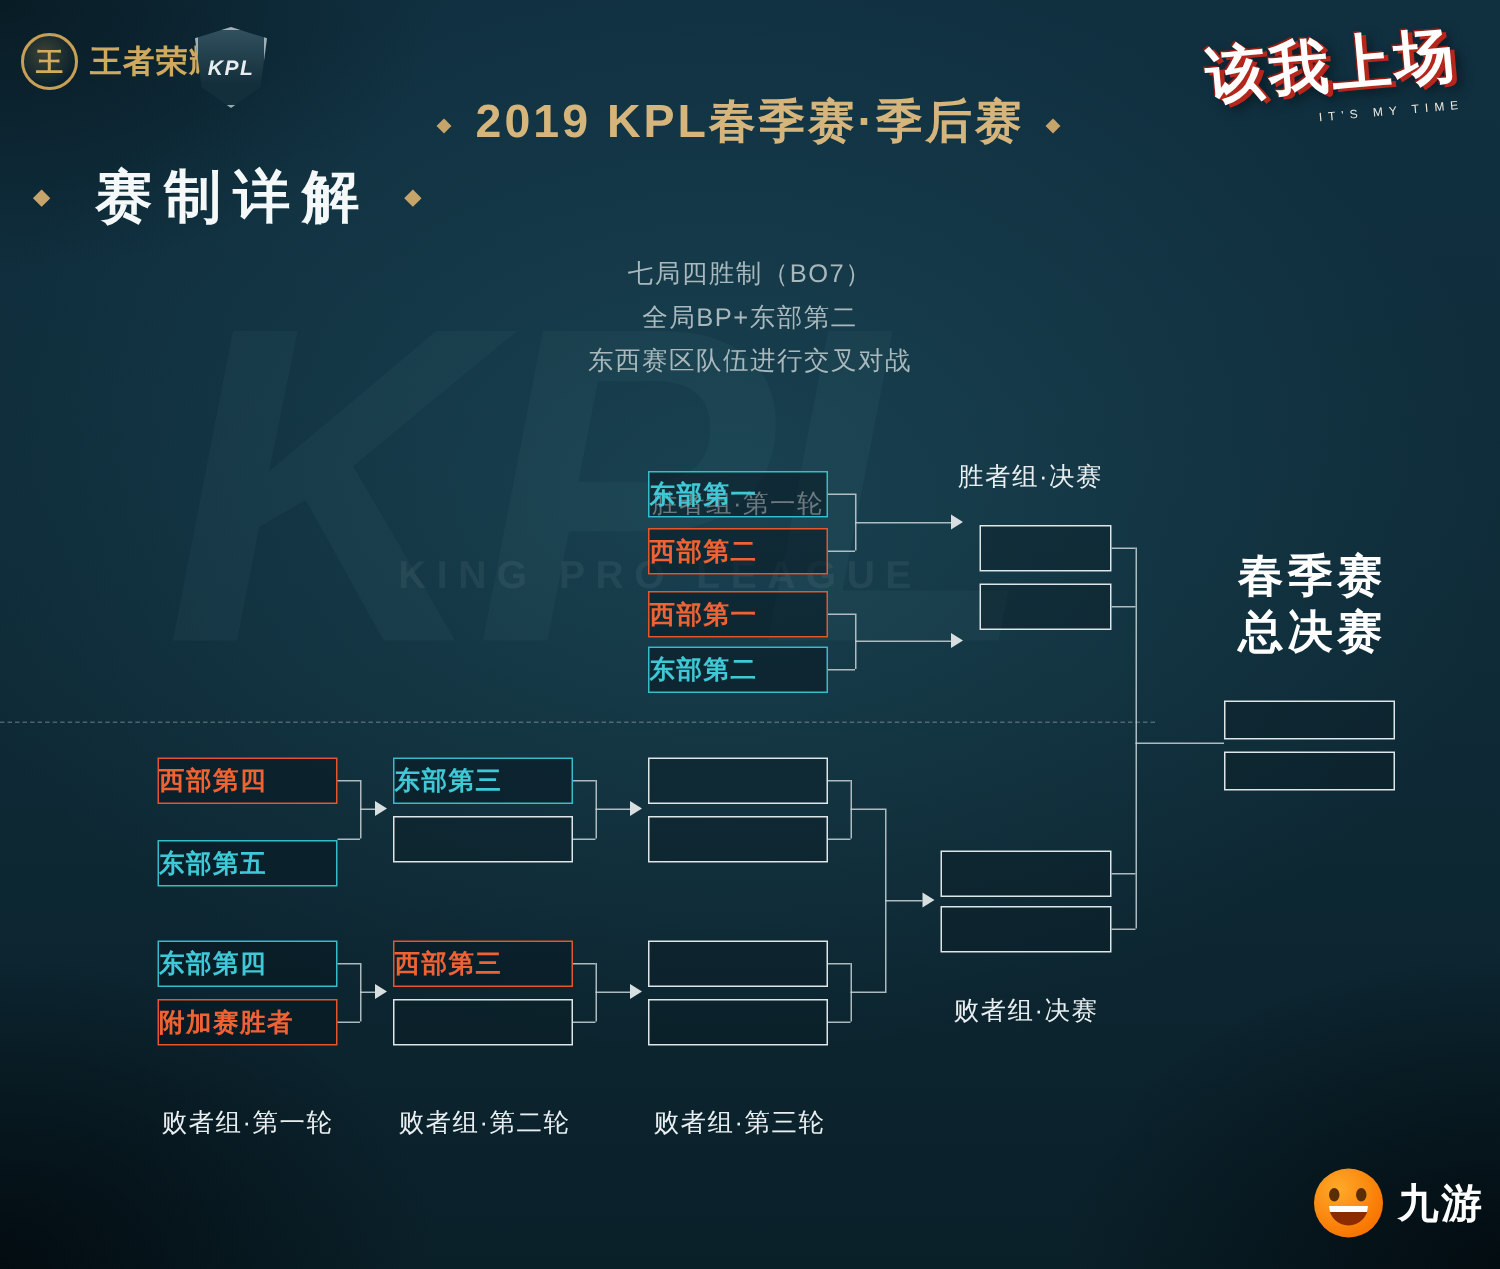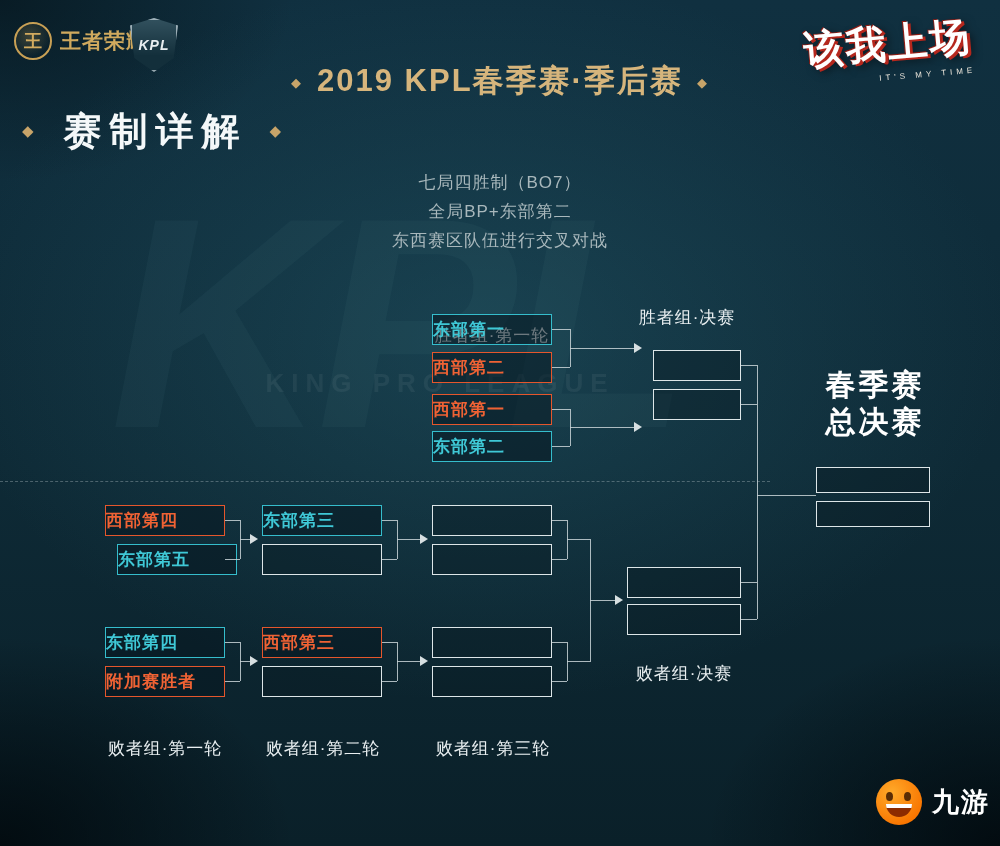--- a/index.html
+++ b/index.html
@@ -123,21 +123,21 @@
   <div class="box west" style="left:432px; top:394px;">西部第一</div>
   <div class="box east" style="left:432px; top:431px;">东部第二</div>
 
   <div class="box blank w88" style="left:653px; top:350px;"></div>
   <div class="box blank w88" style="left:653px; top:389px;"></div>
 
   <div class="box blank w114 h26" style="left:816px; top:467px;"></div>
   <div class="box blank w114 h26" style="left:816px; top:501px;"></div>
 
   <div class="box west" style="left:105px; top:505px;">西部第四</div>
-  <div class="box east" style="left:105px; top:544px;margin-left:12px;">东部第五</div>
+  <div class="box east" style="left:105px; top:560px;">东部第五</div>
   <div class="box east" style="left:105px; top:627px;">东部第四</div>
   <div class="box east" style="left:262px; top:505px;">东部第三</div>
 
   <div class="box west" style="left:105px; top:666px;">附加赛胜者</div>
   <div class="box blank" style="left:262px; top:544px;"></div>
   <div class="box west" style="left:262px; top:627px;">西部第三</div>
   <div class="box blank" style="left:262px; top:666px;"></div>
 
   <div class="box blank" style="left:432px; top:505px;"></div>
   <div class="box blank" style="left:432px; top:544px;"></div>

